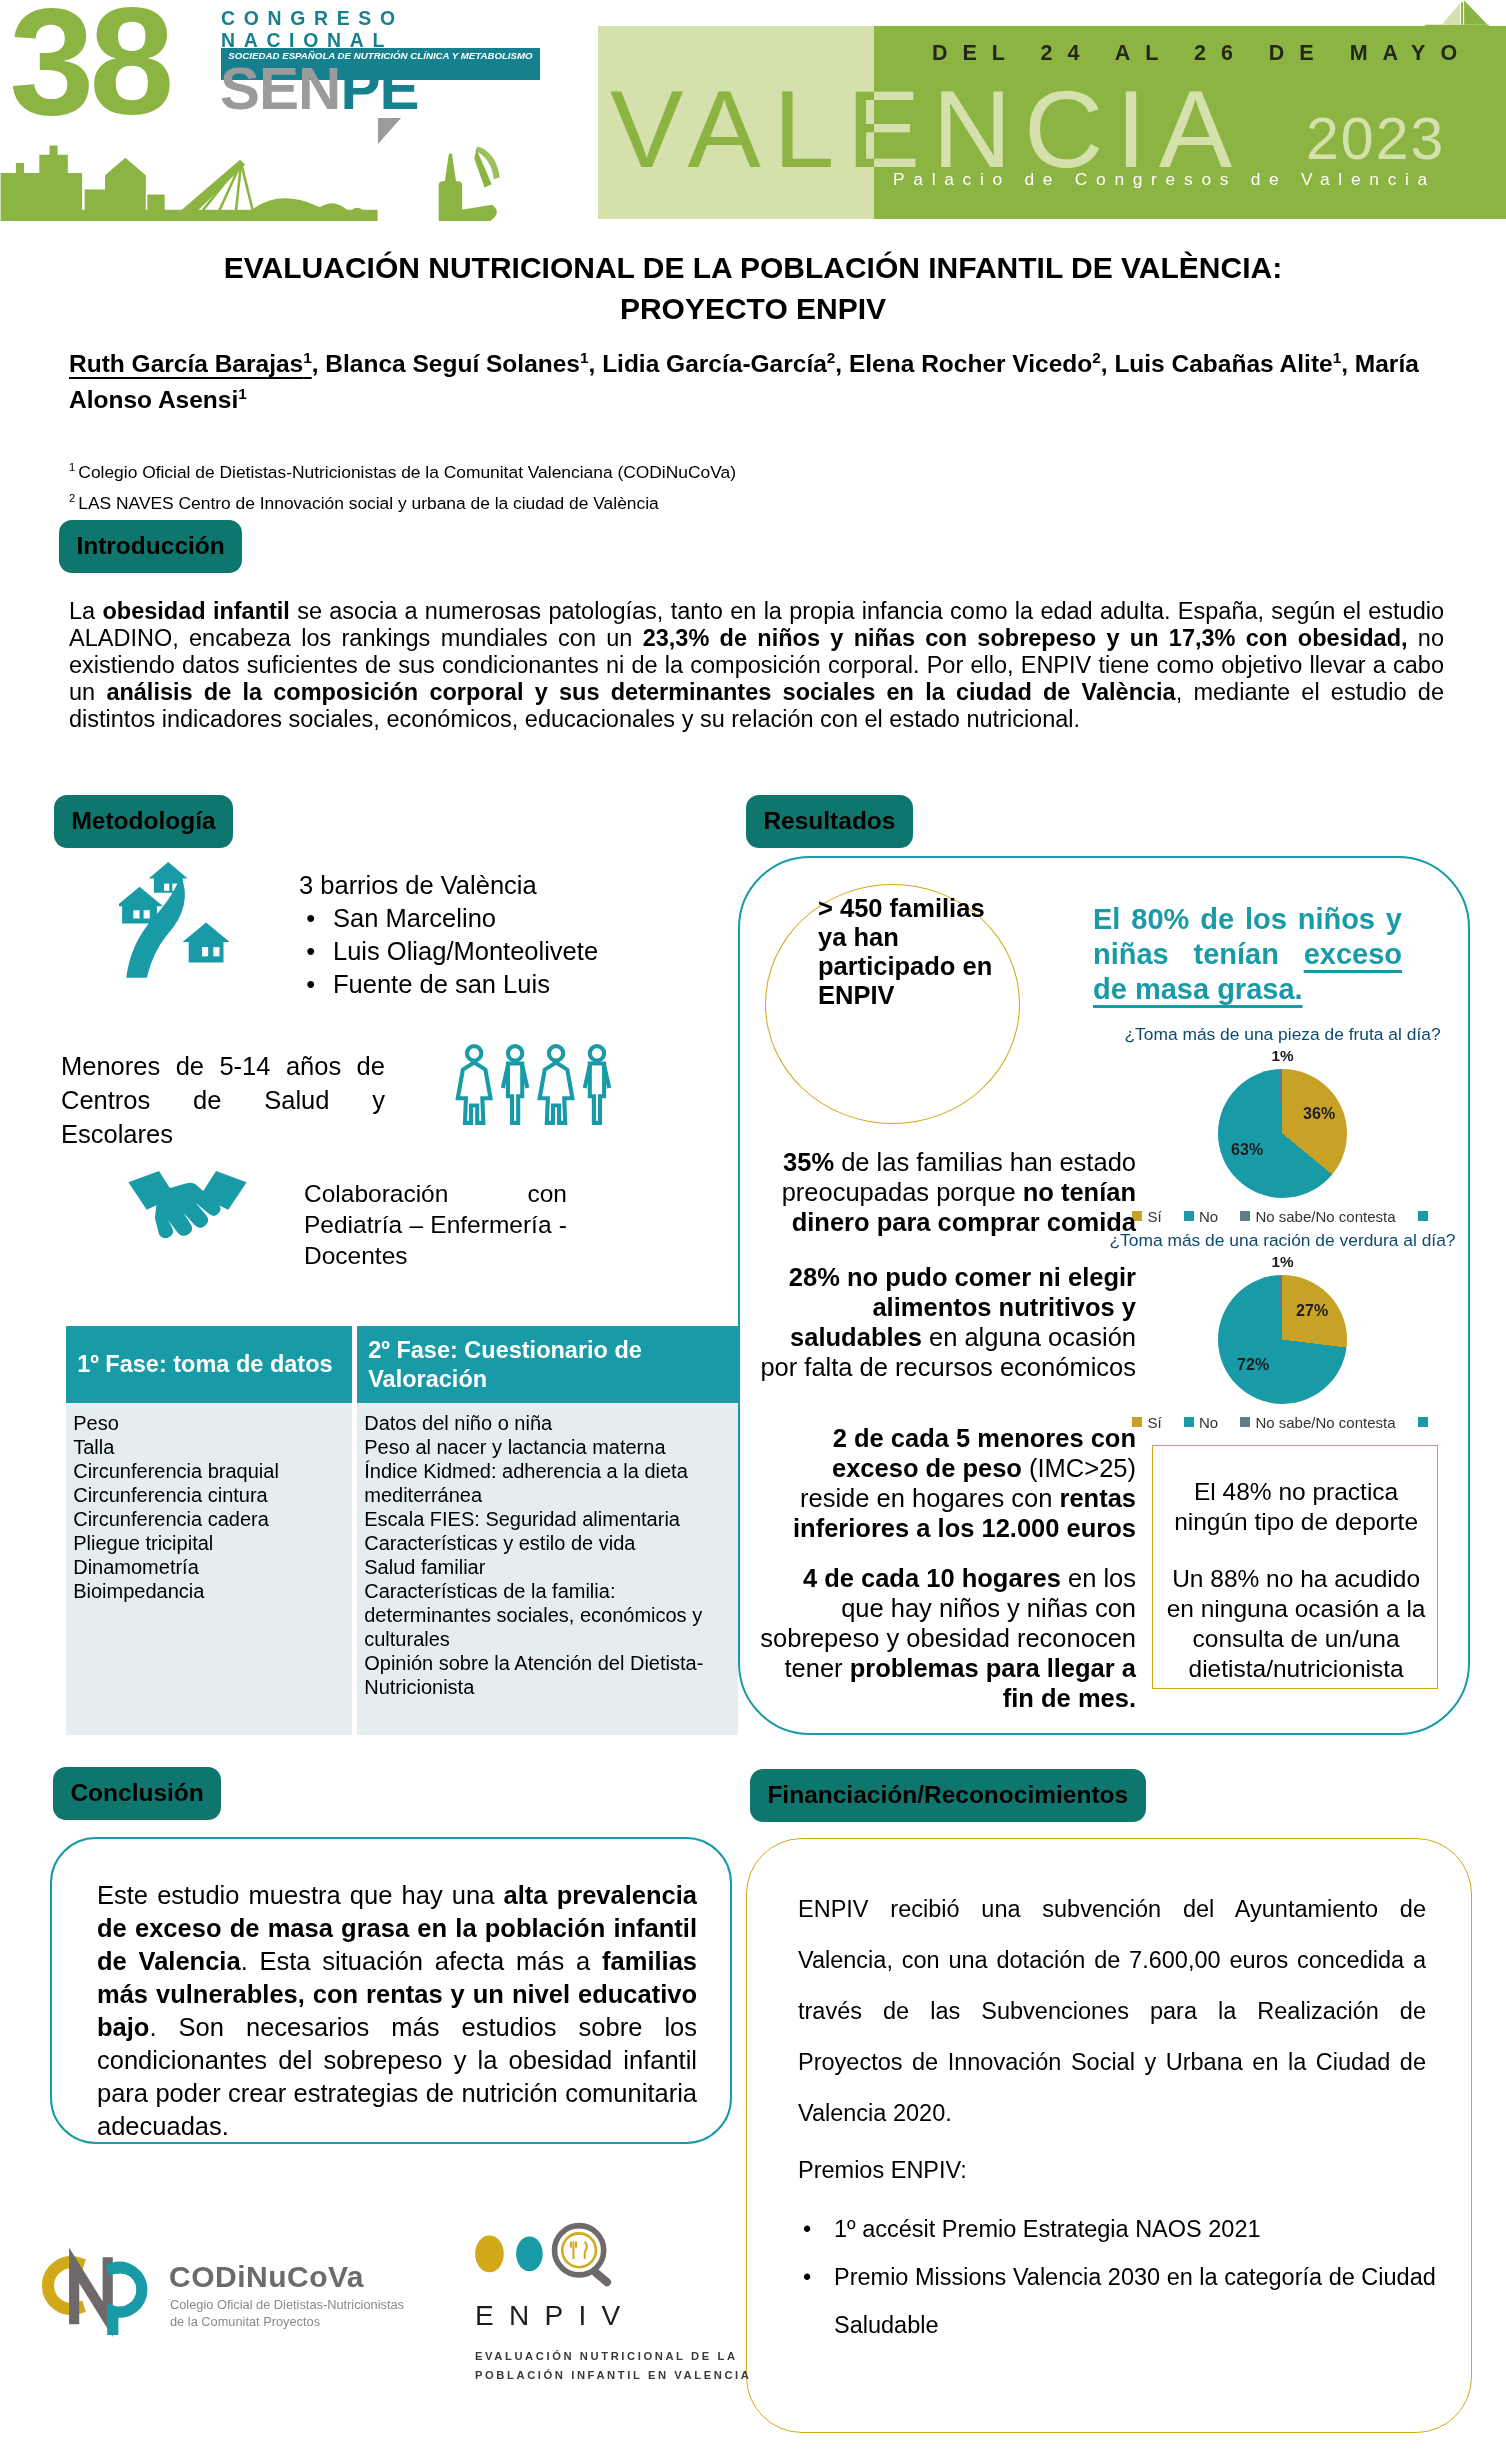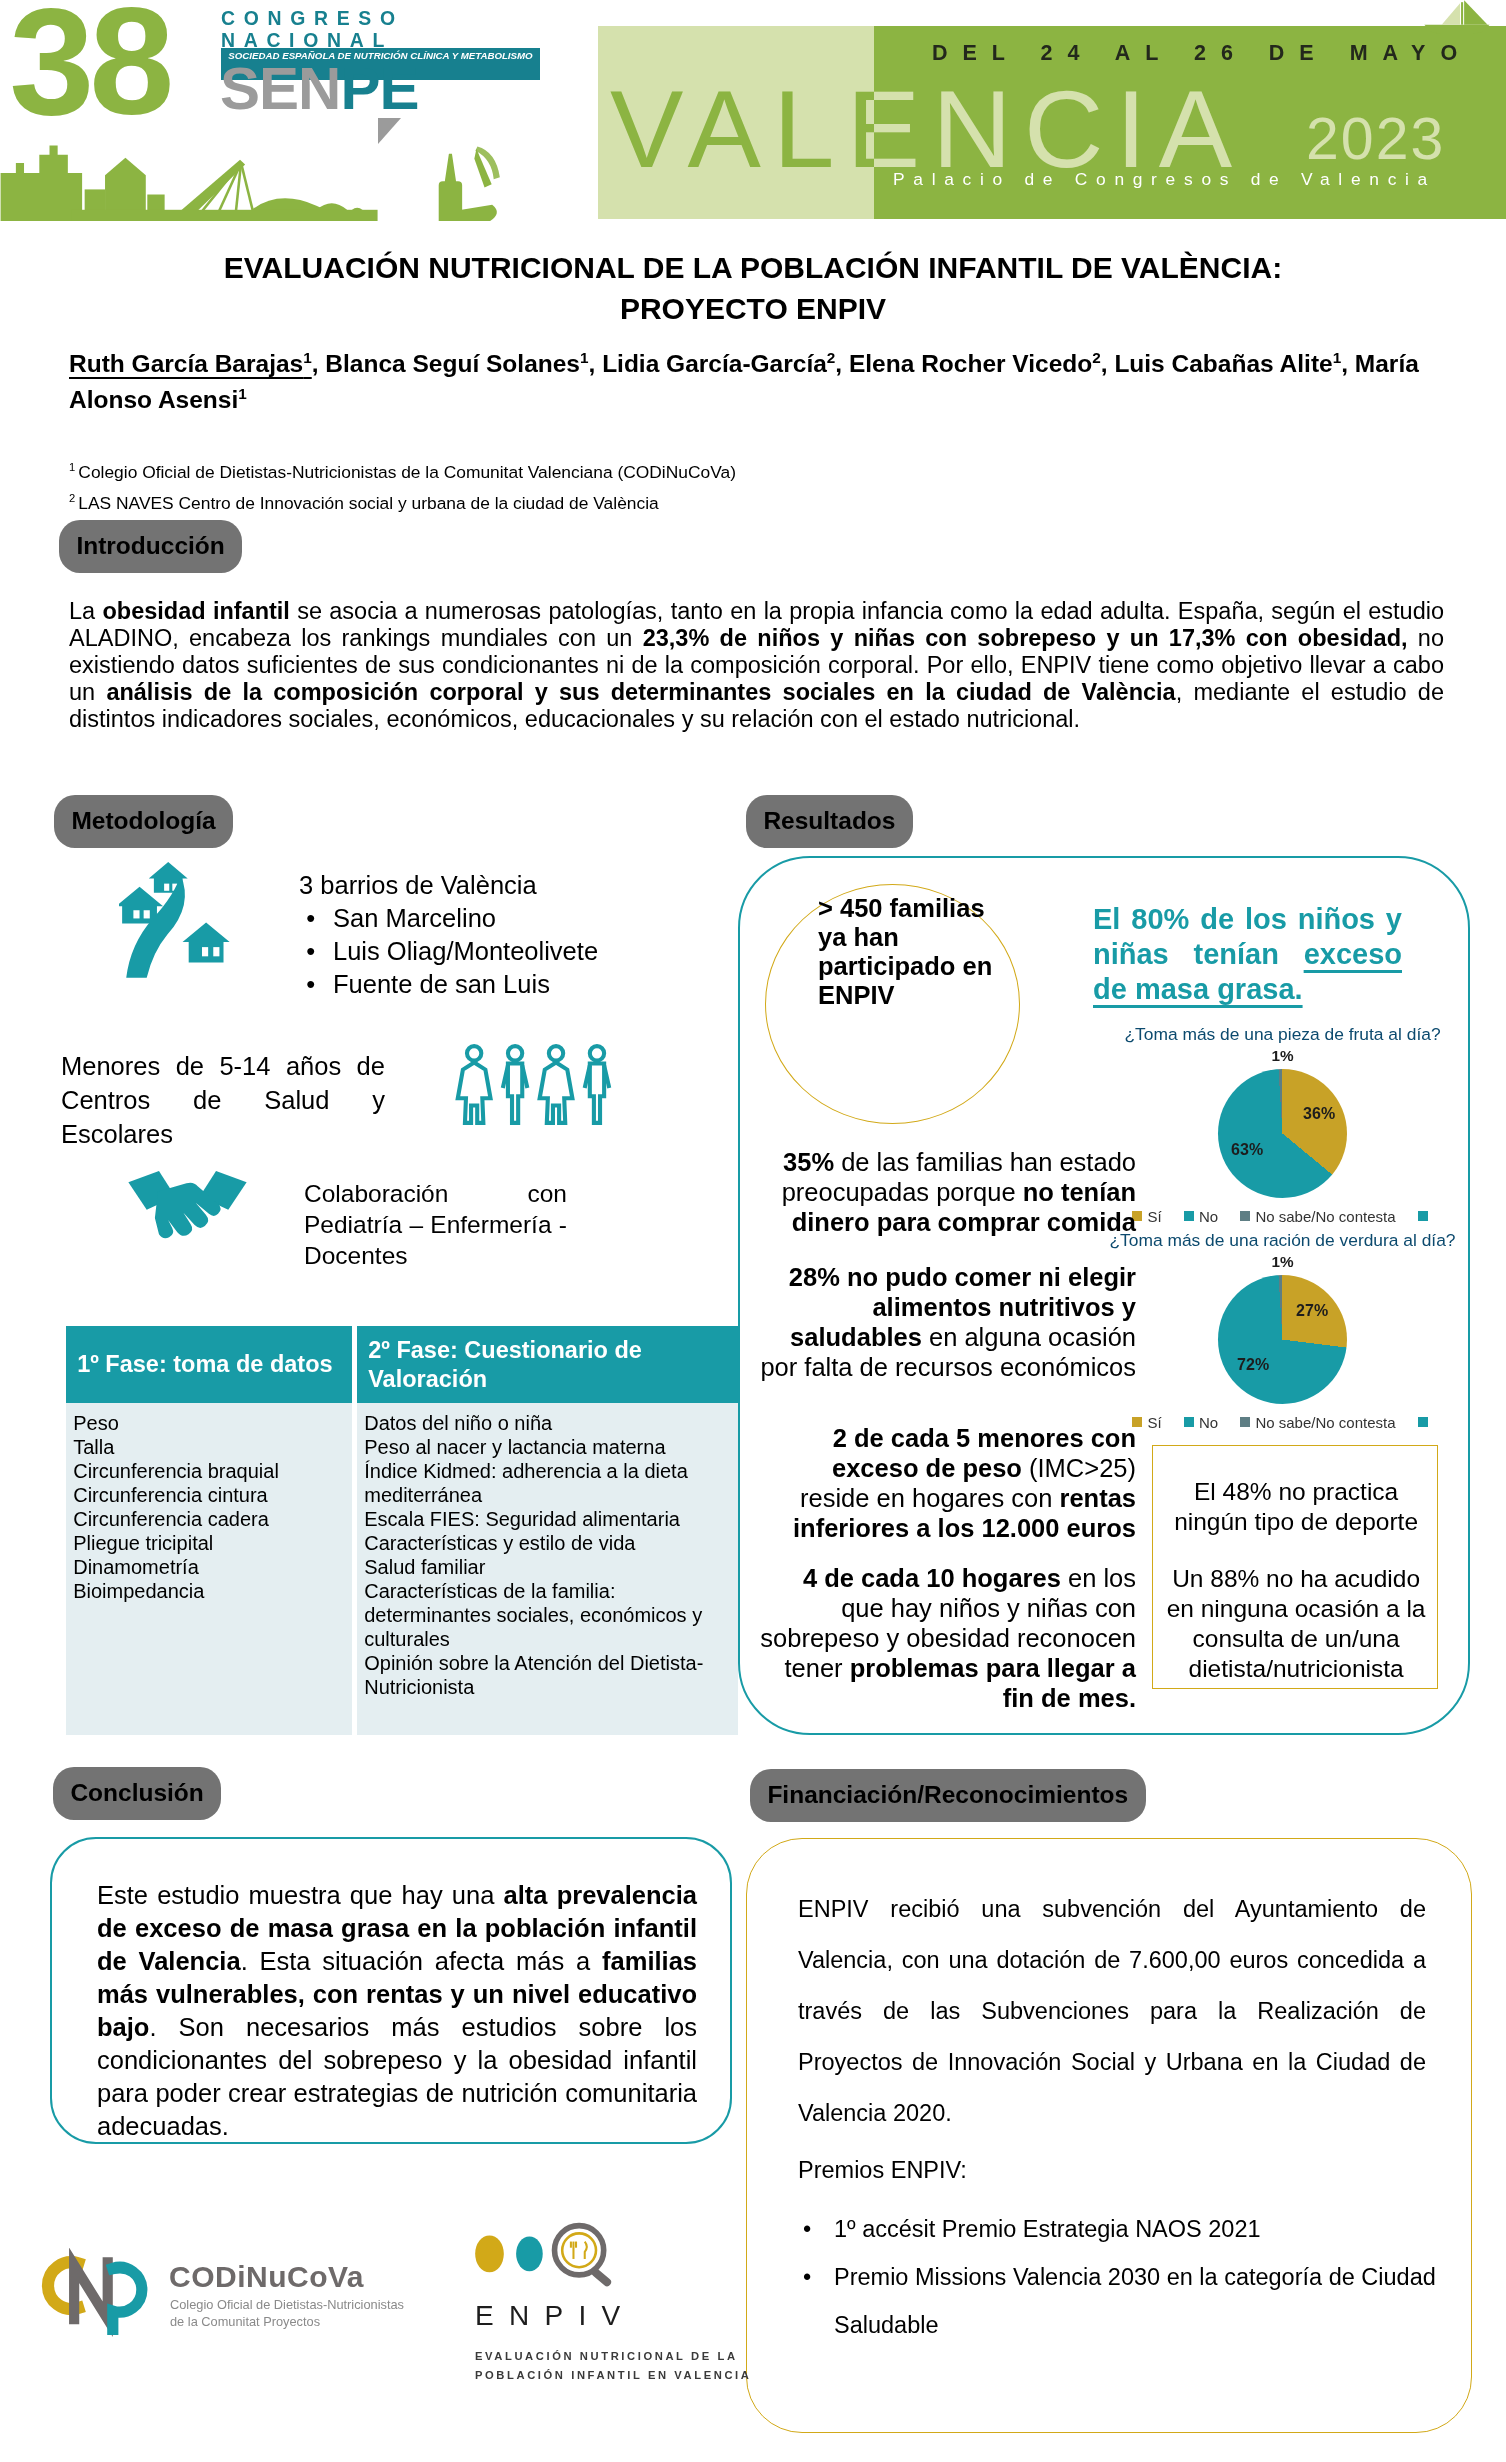--- a/index.html
+++ b/index.html
@@ -28,21 +28,21 @@
 
   
   .poster-title { left:0; top:247px; width:1506px; text-align:center; font-size:30px; font-weight:bold; line-height:41px; }
   .authors { left:69px; top:343px; width:1380px; font-size:24.5px; font-weight:bold; line-height:30px; }
   .authors sup { font-size:15.3px; }
   .authors .underline { text-decoration:underline; text-decoration-thickness:2px; text-underline-offset:5.1px; }
   .affils { left:69px; top:454px; font-size:17.4px; line-height:26.6px; }
   .affils sup { font-size:11.2px; }
 
   
-  .badge { background:#737373; color:#000; font-weight:bold; font-size:24.5px; border-radius:21px; padding:12.3px 17.4px; white-space:nowrap; }
+  .badge { background:#0f766e; color:#000; font-weight:bold; font-size:24.5px; border-radius:13px; padding:12.3px 17.4px; white-space:nowrap; }
   .badge-intro { left:59px;  top:520px; }
   .badge-met   { left:54px;  top:795px; }
   .badge-res   { left:746px; top:795px; }
   .badge-conc  { left:53px;  top:1767px; }
   .badge-fin   { left:750px; top:1769px; }
 
   .rich .b { font-weight:bold; }
   .rich .u { text-decoration:underline; text-decoration-thickness:2.6px; text-underline-offset:6.1px; }
   .intro-text { left:69px; top:598px; width:1375px; font-size:23.5px; line-height:27px; text-align:justify; }
 

